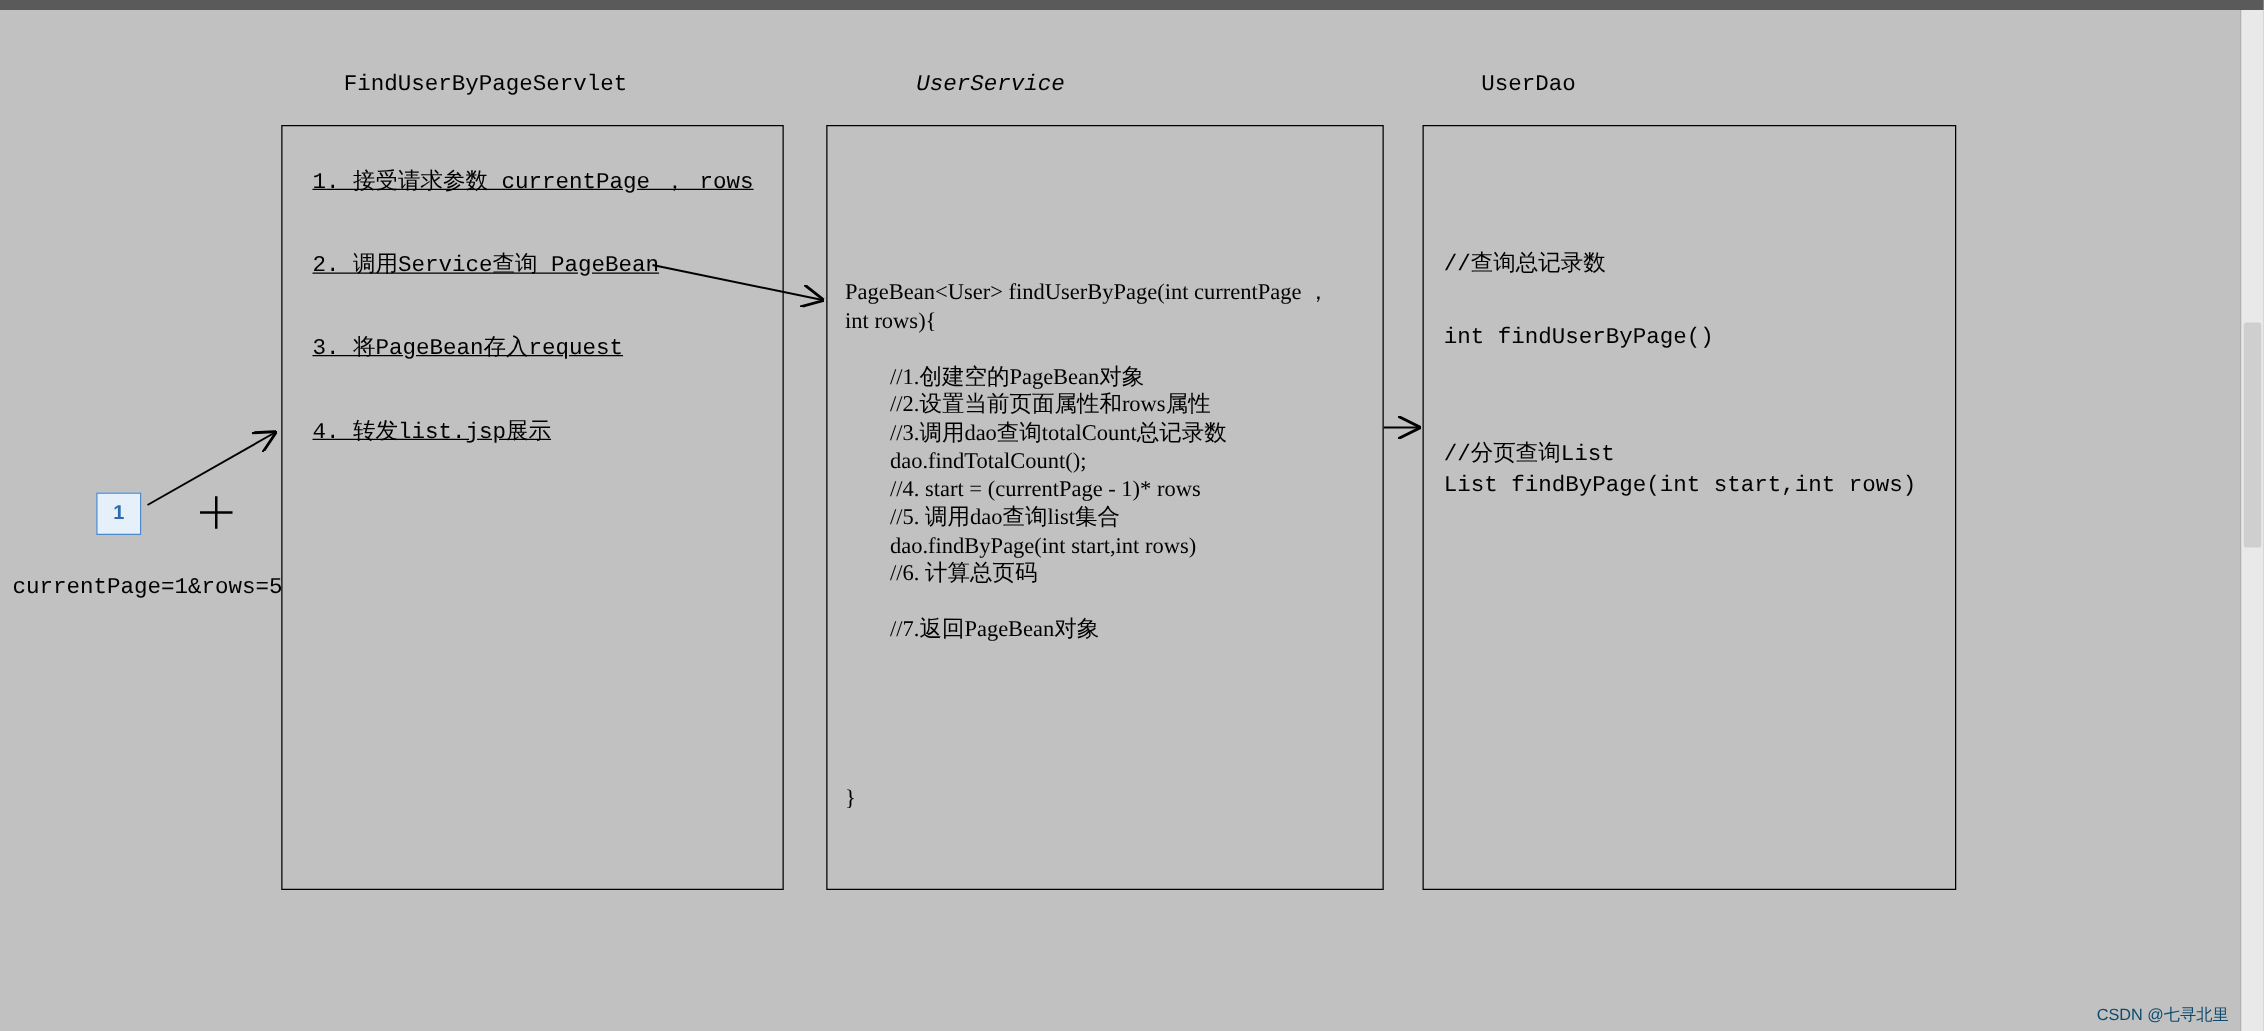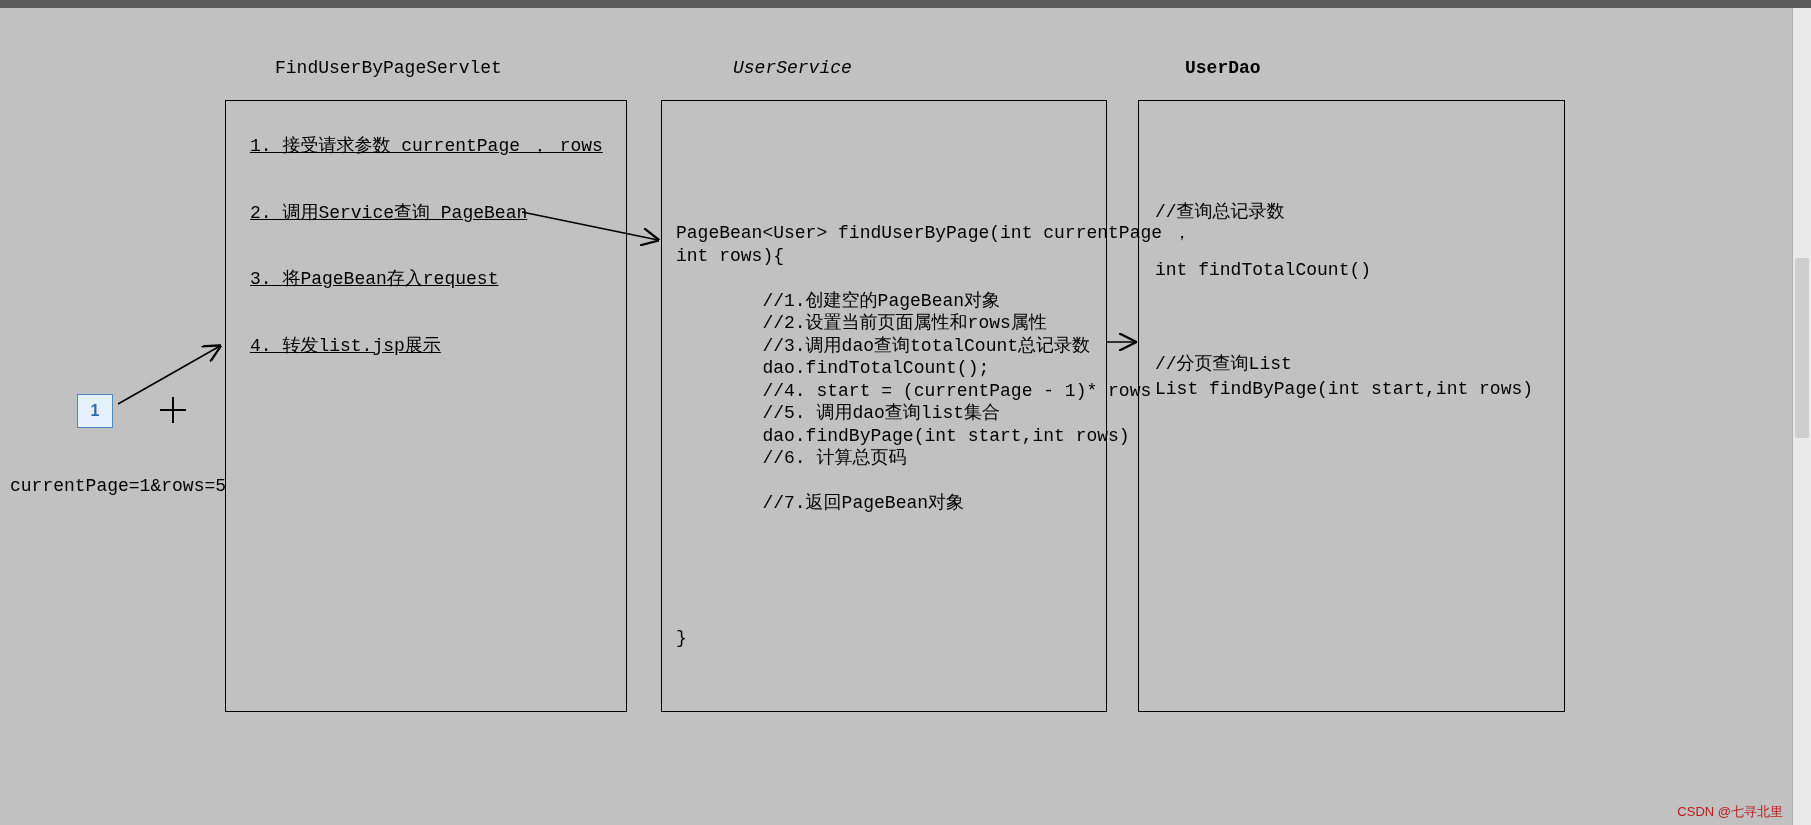--- a/index.html
+++ b/index.html
@@ -104,75 +104,75 @@
   }
   .cursor-cross::after {
     top: 12px; left: 0;
     height: 1.5px; width: 26px;
   }
   .watermark {
     position: absolute;
     right: 28px;
     bottom: 4px;
     font-size: 13px;
-    color: #b91c1c;
+    color: #0c4a6e;
     font-family: "Microsoft YaHei","SimSun",sans-serif;
   }
 </style>
 </head>
 <body>
 
 <div class="topbar"></div>
 <div class="scrollbar">
   <div class="thumb"></div>
 </div>
 
 <div class="pager">
   <span>1</span>
 </div>
 <div class="cursor-cross"></div>
-<div class="plain" style="left:10px; top:460px;margin-top:16px;">currentPage=1&amp;rows=5</div>
+<div class="plain" style="left:10px; top:460px;">currentPage=1&amp;rows=5</div>
 
 <div class="title" style="left:275px; top:58px;">FindUserByPageServlet</div>
 <div class="box" style="left:225px; top:100px; width:400px; height:610px;"></div>
 <div class="text" style="left:250px; top:130px;text-decoration:underline;">1. 接受请求参数 currentPage ， rows
 
 2. 调用Service查询 PageBean
 
 3. 将PageBean存入request
 
 4. 转发list.jsp展示</div>
 
 <div class="title" style="left:733px; top:58px;font-style:italic;">UserService</div>
 <div class="box" style="left:661px; top:100px; width:444px; height:610px;"></div>
-<div class="code" style="left:676px; top:222px;">PageBean&lt;User&gt; findUserByPage(int currentPage ，
+<div class="code" style="left:676px; top:222px;font-family:Liberation Serif, serif;">PageBean&lt;User&gt; findUserByPage(int currentPage ，
 int rows){
 
         //1.创建空的PageBean对象
         //2.设置当前页面属性和rows属性
         //3.调用dao查询totalCount总记录数
         dao.findTotalCount();
         //4. start = (currentPage - 1)* rows
         //5. 调用dao查询list集合
         dao.findByPage(int start,int rows)
         //6. 计算总页码
 
         //7.返回PageBean对象
 
 
 
 
 
 }</div>
 
-<div class="title" style="left:1185px; top:58px;font-weight:bold;">UserDao</div>
+<div class="title" style="left:1185px; top:58px;">UserDao</div>
 <div class="box" style="left:1138px; top:100px; width:425px; height:610px;"></div>
 <div class="code" style="left:1155px; top:198px; line-height:1.6;">//查询总记录数
 
-int findTotalCount()</div>
+int findUserByPage()</div>
 <div class="code" style="left:1155px; top:352px; line-height:1.4;">//分页查询List
 List findByPage(int start,int rows)</div>
 
 <svg class="arrows">
   <defs>
     <marker id="arrhead" markerWidth="12" markerHeight="12" refX="11" refY="6" orient="auto">
       <path d="M0,0 L12,6 L0,12" fill="none" stroke="#000" stroke-width="1.5"></path>
     </marker>
   </defs>
   <line x1="118" y1="404" x2="220" y2="346" stroke="#000" stroke-width="1.5" marker-end="url(#arrhead)"></line>

